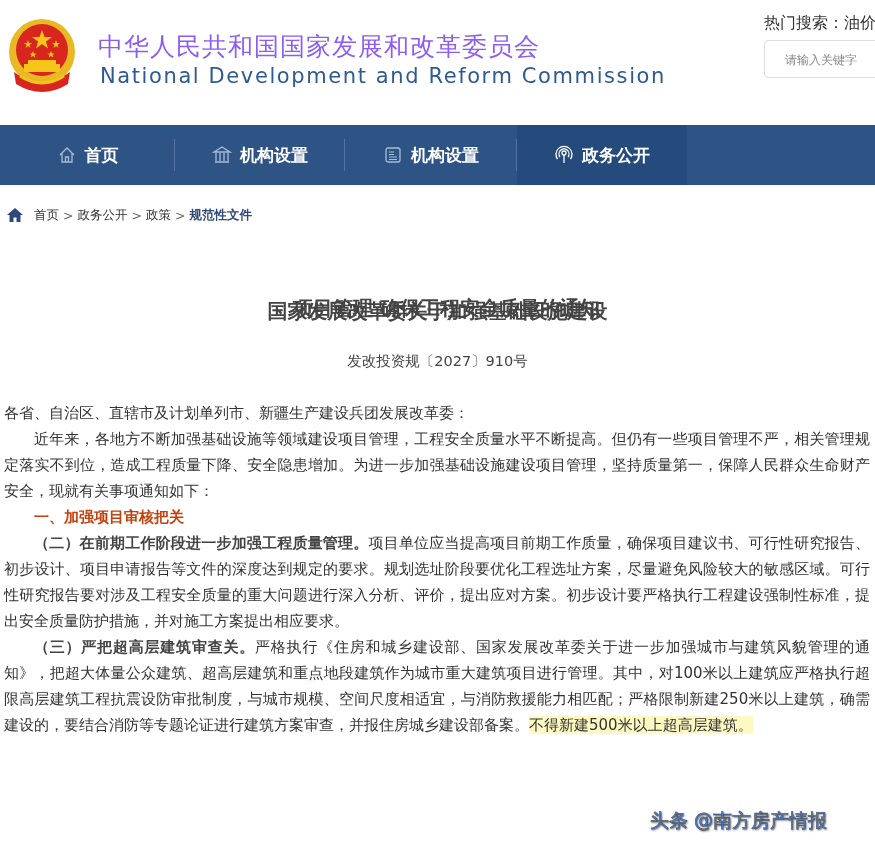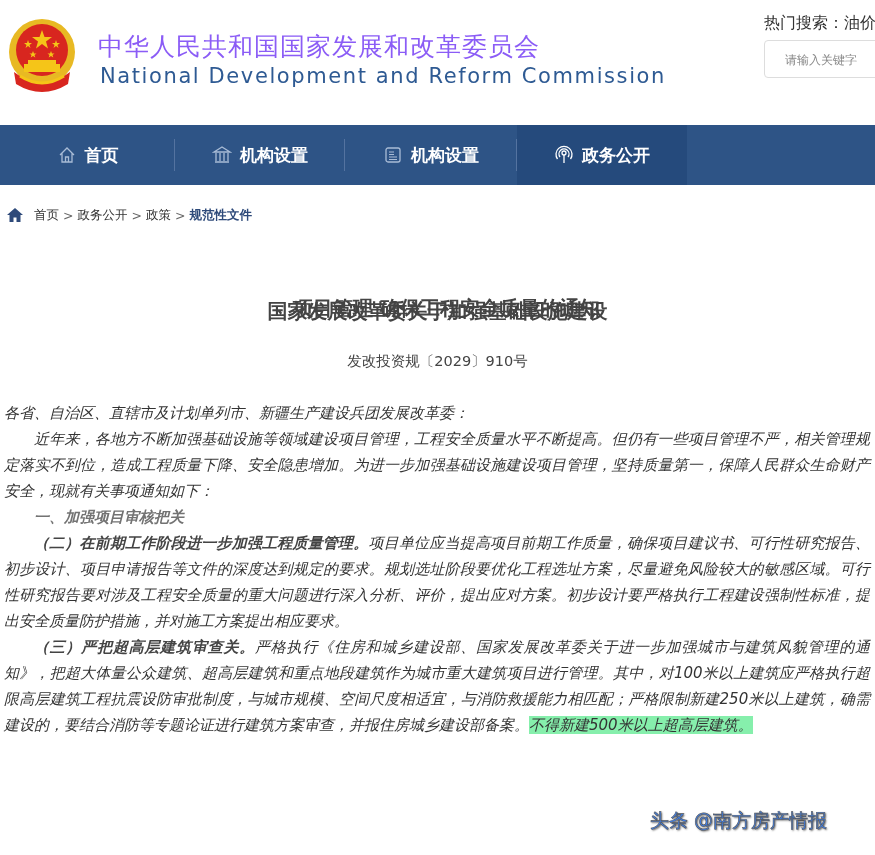--- a/index.html
+++ b/index.html
@@ -28,25 +28,25 @@
   .crumb .cur { color:#2e4a7a; font-weight:bold; }
 
   
   .title { position:absolute; left:0; width:875px; text-align:center; font-size:20px; font-weight:bold; color:#444; }
   .t1 { top:270px;margin-top:28px; }
   .t2 { top:295px;margin-left:9px; }
   .docno { position:absolute; left:0; top:352px; width:875px; text-align:center; font-size:14.5px; color:#444; }
 
   
   .content { position:absolute; left:4px; top:400px; width:866px; font-size:15px; line-height:26px; color:#333; }
-  .content p { margin:0; text-align:justify;font-style:italic; }
+  .content p { margin:0; text-align:justify; }
   .indent { text-indent:30px; }
-  .sec-h { padding-left:30px; font-weight:bold; color:#737373; }
+  .sec-h { padding-left:30px; font-weight:bold; color:#c2410c; }
   .b { font-weight:bold; color:#444; }
-  .hl { background:#86efac;margin-top:27px; }
+  .hl { background:#fef9c3;margin-top:27px; }
 
   
   .wm { position:absolute; left:650px; top:808px; font-size:19px; color:#3b82f6; -webkit-text-stroke:0.6px #555; text-shadow:1px 1px 2px #333; white-space:nowrap; }
 </style>
 </head>
 <body>
 
 <div class="header">
   <svg class="emblem" viewBox="0 0 72 76">
     <circle cx="36" cy="34" r="33" fill="#e8b923"></circle>
@@ -117,21 +117,21 @@
   <span class="sep">&gt;</span>
   <span>政务公开</span>
   <span class="sep">&gt;</span>
   <span>政策</span>
   <span class="sep">&gt;</span>
   <span class="cur">规范性文件</span>
 </div>
 
 <div class="title t1">国家发展改革委关于加强基础设施建设</div>
 <div class="title t2">项目管理 确保工程安全质量的通知</div>
-<div class="docno">发改投资规〔2029〕910号</div>
+<div class="docno">发改投资规〔2027〕910号</div>
 
 <div class="content">
   <p>各省、自治区、直辖市及计划单列市、新疆生产建设兵团发展改革委：</p>
   <p class="indent">近年来，各地方不断加强基础设施等领域建设项目管理，工程安全质量水平不断提高。但仍有一些项目管理不严，相关管理规定落实不到位，造成工程质量下降、安全隐患增加。为进一步加强基础设施建设项目管理，坚持质量第一，保障人民群众生命财产安全，现就有关事项通知如下：</p>
   <p class="sec-h">一、加强项目审核把关</p>
   <p class="indent"><span class="b">（二）在前期工作阶段进一步加强工程质量管理。</span><span>项目单位应当提高项目前期工作质量，确保项目建议书、可行性研究报告、初步设计、项目申请报告等文件的深度达到规定的要求。规划选址阶段要优化工程选址方案，尽量避免风险较大的敏感区域。可行性研究报告要对涉及工程安全质量的重大问题进行深入分析、评价，提出应对方案。初步设计要严格执行工程建设强制性标准，提出安全质量防护措施，并对施工方案提出相应要求。</span></p>
   <p class="indent"><span class="b">（三）严把超高层建筑审查关。</span><span>严格执行《住房和城乡建设部、国家发展改革委关于进一步加强城市与建筑风貌管理的通知》，把超大体量公众建筑、超高层建筑和重点地段建筑作为城市重大建筑项目进行管理。其中，对100米以上建筑应严格执行超限高层建筑工程抗震设防审批制度，与城市规模、空间尺度相适宜，与消防救援能力相匹配；严格限制新建250米以上建筑，确需建设的，要结合消防等专题论证进行建筑方案审查，并报住房城乡建设部备案。</span><span class="hl">不得新建500米以上超高层建筑。</span></p>
 </div>
 
 <div class="wm">头条 @南方房产情报</div>

